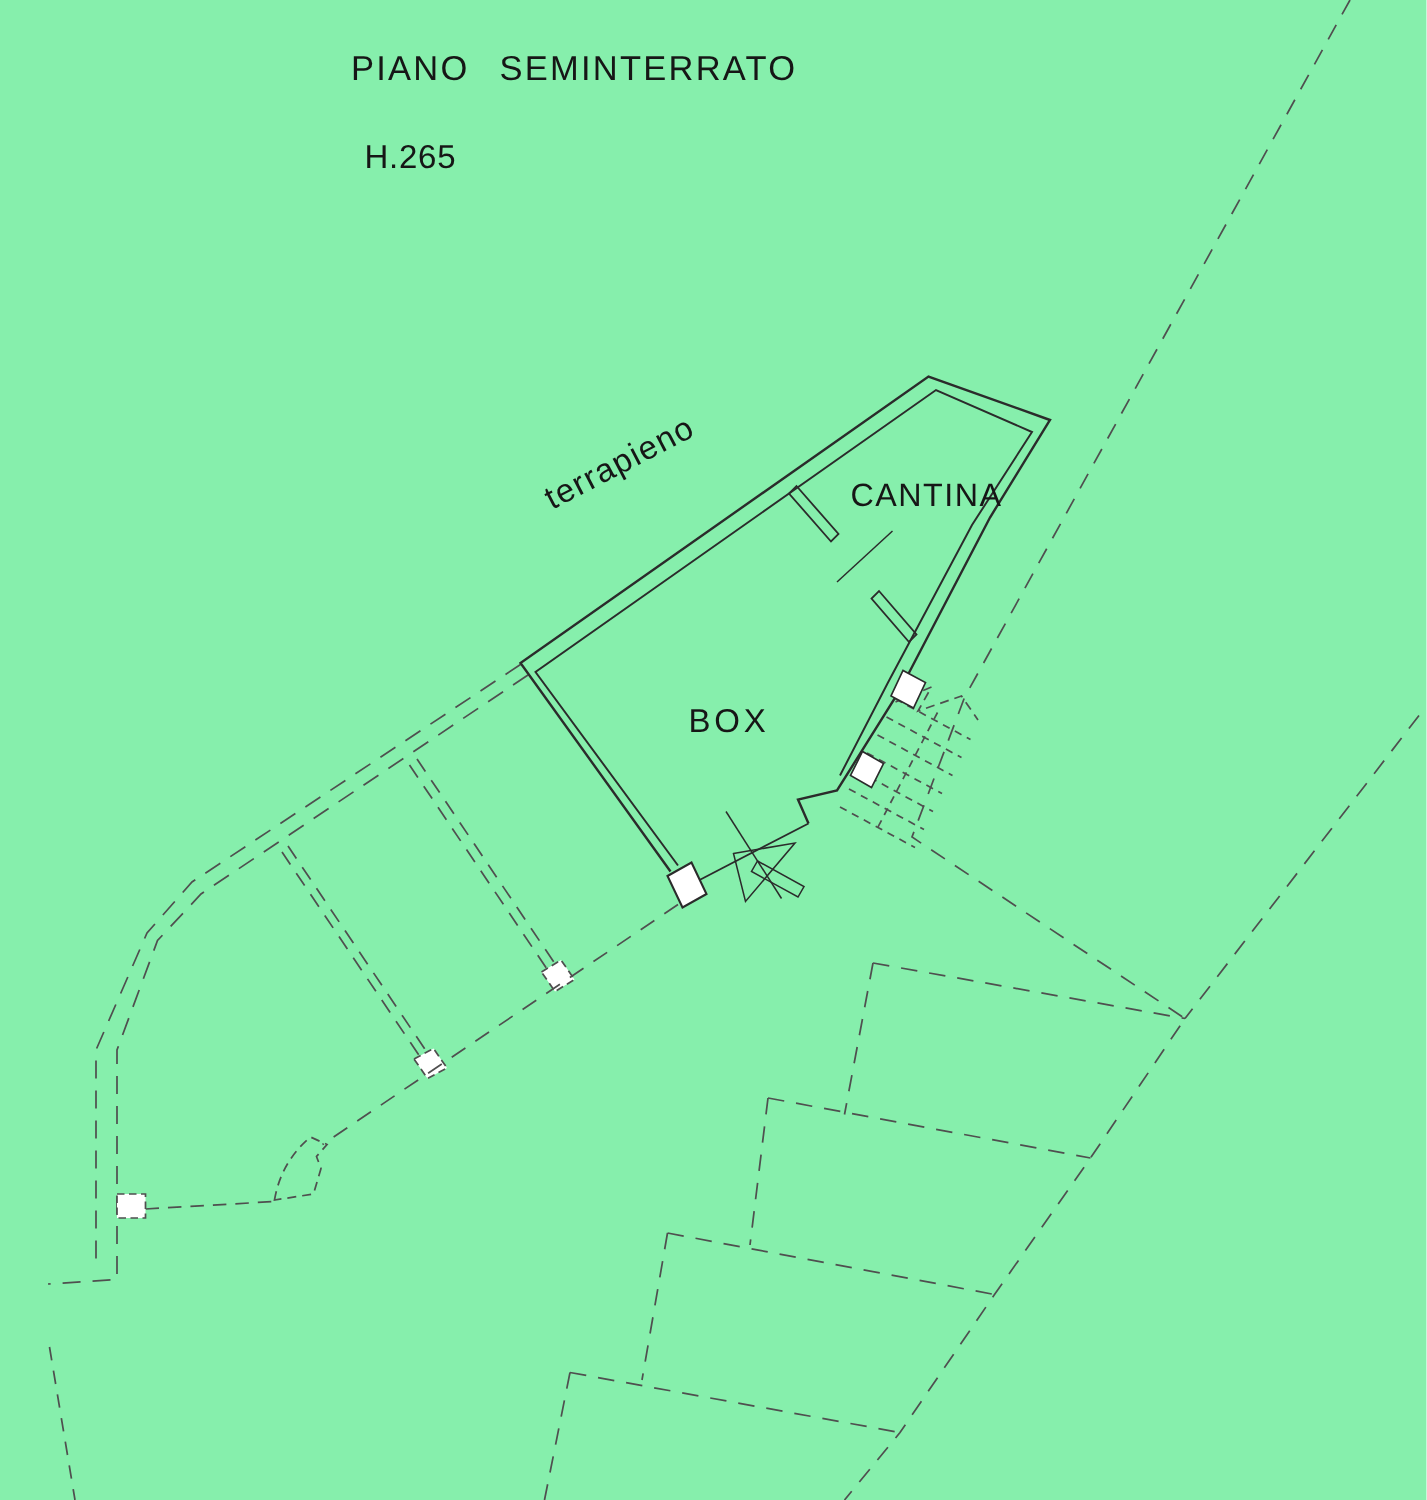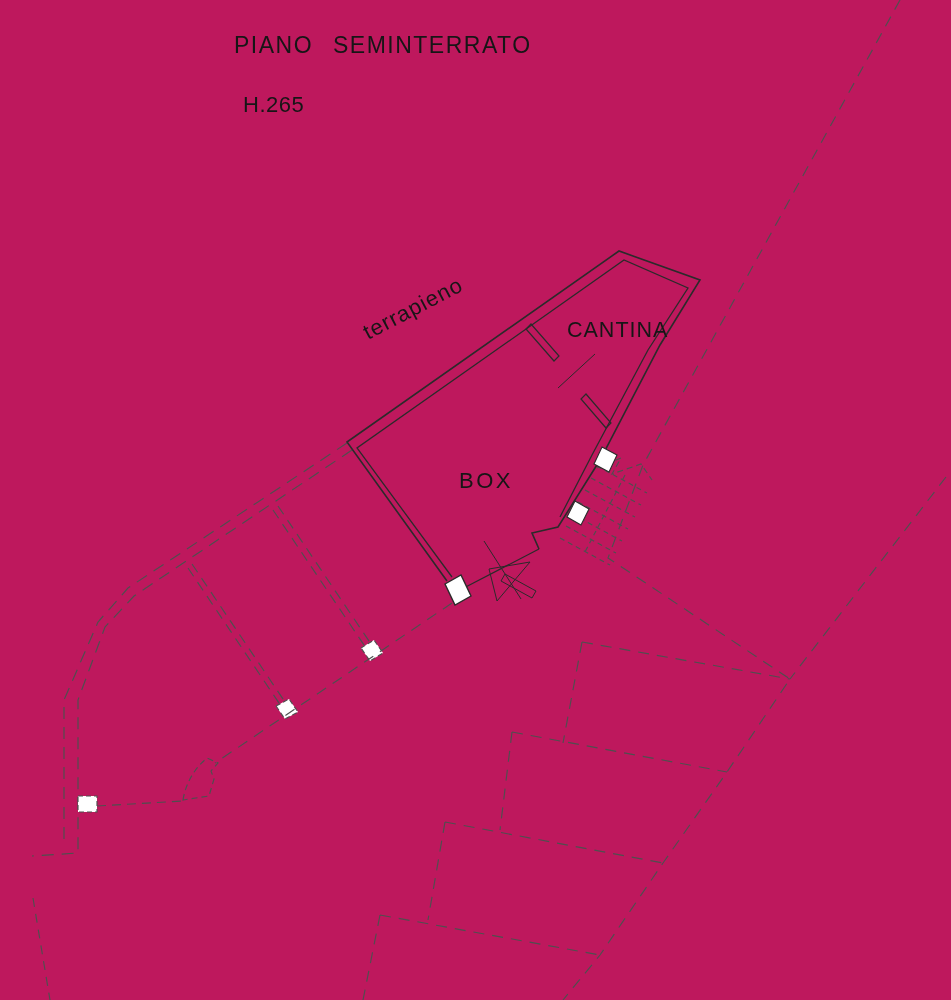--- a/index.html
+++ b/index.html
@@ -1,16 +1,16 @@
 <!DOCTYPE html>
 <html><head>
 <meta charset="utf-8">
 <style>
   html,body{margin:0;padding:0;background:#ffffff;}
-  #plan-wrap{position:relative;width:951px;height:1000px;background:#be185d;overflow:hidden;}
+  #plan-wrap{position:relative;width:951px;height:1000px;background:#86efac;overflow:hidden;}
   svg{position:absolute;left:0;top:0;}
   .t{font-family:"Liberation Sans","DejaVu Sans",sans-serif;fill:#161616;}
   .title{font-size:23px;letter-spacing:1.5px;word-spacing:12px;}
   .title2{font-size:22px;letter-spacing:0.5px;}
   .room{font-size:21.5px;letter-spacing:1px;}
   .boxlbl{font-size:22px;letter-spacing:2.5px;}
   .terr{font-size:22px;letter-spacing:1px;}
 </style>
 </head>
 <body>

